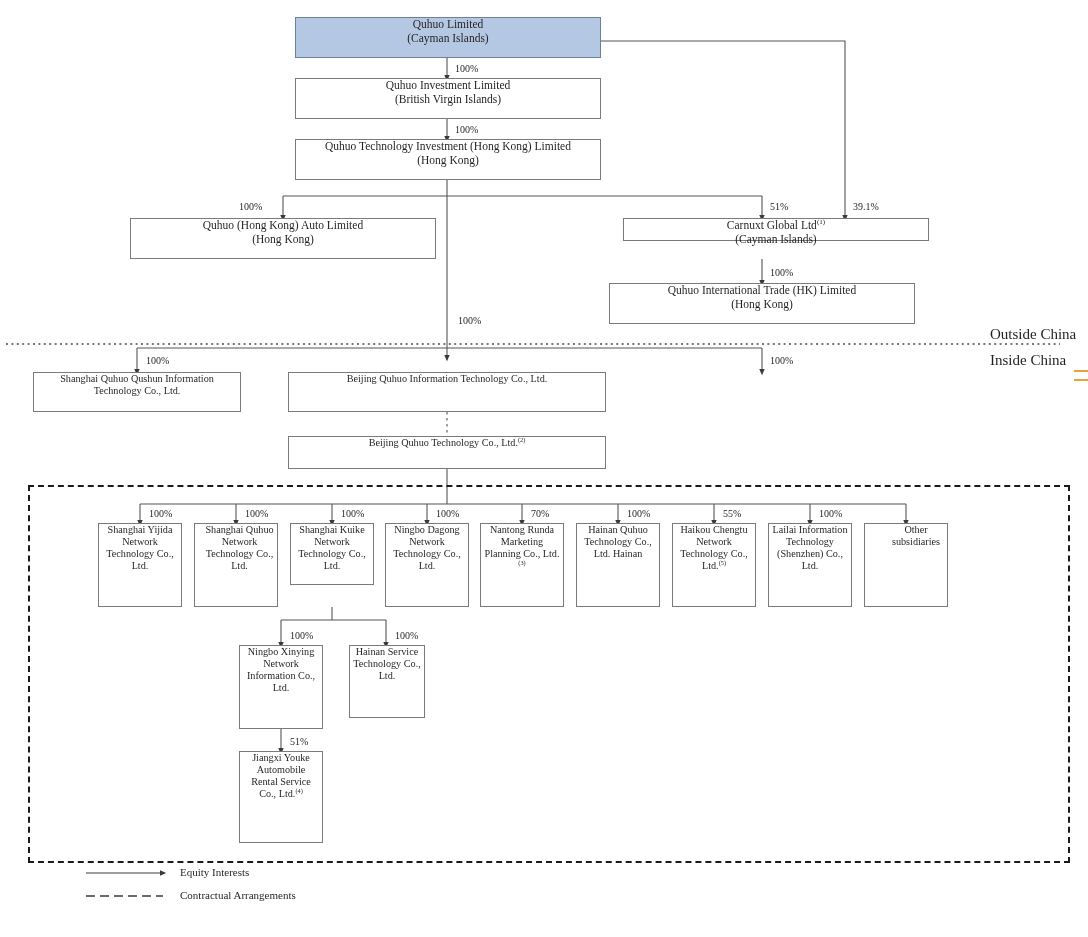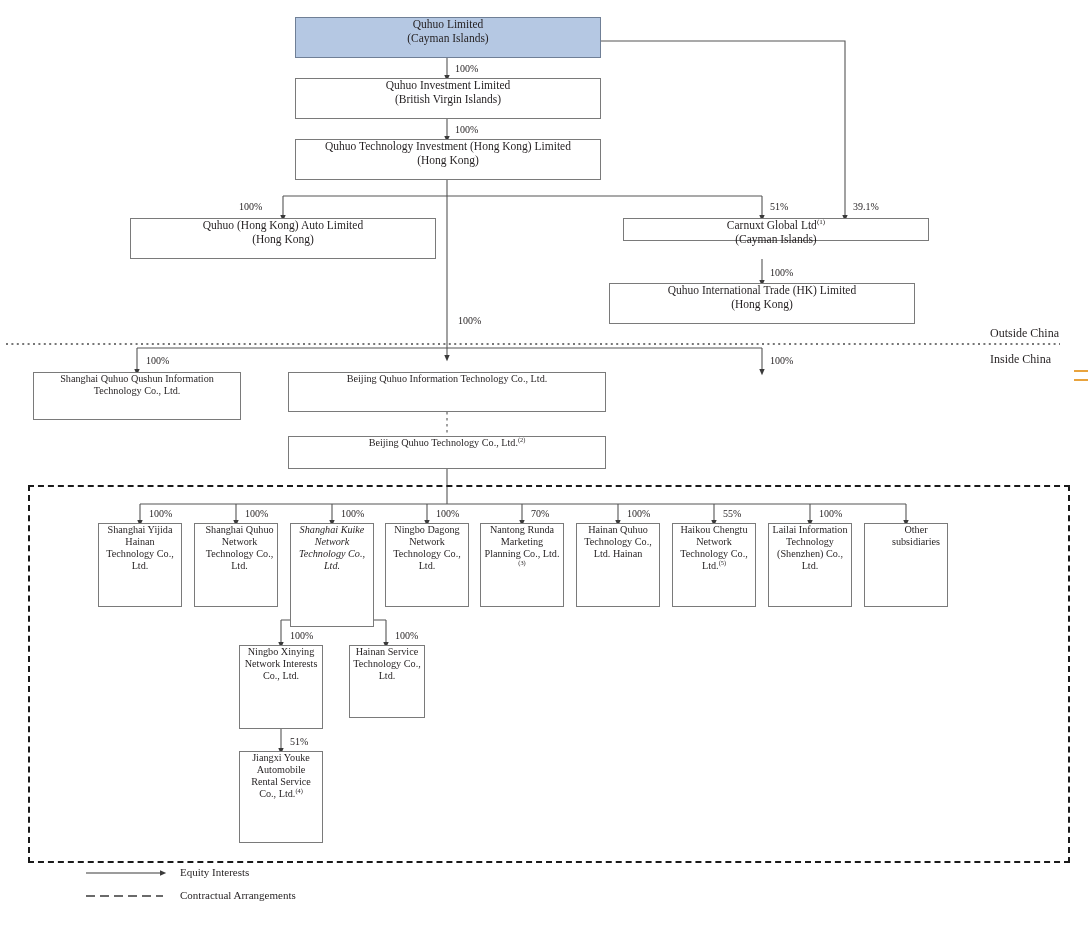--- a/index.html
+++ b/index.html
@@ -54,21 +54,21 @@
   .wide { font-size: 11.5px; }
   .narrow { font-size: 10.2px; }
   .pct-label {
     position: absolute;
     font-size: 10px;
     color: #231f20;
     white-space: nowrap;
   }
   .region-label {
     position: absolute;
-    font-size: 12px;
+    font-size: 15px;
     color: #231f20;
     white-space: nowrap;
   }
   .vie-box {
     position: absolute;
     border: 2px dashed #1a1a1a;
     background: transparent;
     box-sizing: border-box;
   }
   .legend-text {
@@ -167,44 +167,44 @@
   </div>
 
   <div class="node wide" style="left:609px; top:283px; width:306px; height:41px;">
     <span class="node-label"><span>Quhuo International Trade (HK) Limited</span><br><span>(Hong Kong)</span></span>
   </div>
 
   <div class="region-label" style="left:990px; top:326px;">Outside China</div>
   <div class="region-label" style="left:990px; top:352px;">Inside China</div>
   <div class="orange-mark" style="left:1074px; top:370px;"></div>
 
-  <div class="node narrow" style="left:33px; top:372px; width:208px; height:48px;">
+  <div class="node narrow" style="left:33px; top:372px; width:208px; height:40px;">
     <span class="node-label"><span>Shanghai Quhuo Qushun Information</span><br><span>Technology Co., Ltd.</span></span>
   </div>
 
   <div class="node narrow" style="left:288px; top:372px; width:318px; height:40px;">
     <span class="node-label">Beijing Quhuo Information Technology Co., Ltd.</span>
   </div>
 
 
   <div class="node narrow" style="left:288px; top:436px; width:318px; height:33px;">
     <span class="node-label"><span>Beijing Quhuo Technology Co., Ltd.</span><sup>(2)</sup></span>
   </div>
 
   <div class="vie-box" style="left:28px; top:485px; width:1042px; height:378px;"></div>
 
   <div class="node narrow" style="left:98px; top:523px; width:84px; height:84px;">
-    <span class="node-label">Shanghai Yijida Hainan Technology Co., Ltd.</span>
+    <span class="node-label">Shanghai Yijida Network Technology Co., Ltd.</span>
   </div>
 
   <div class="node narrow" style="left:194px; top:523px; width:84px; height:84px;padding-left:7px;">
     <span class="node-label">Shanghai Quhuo Network Technology Co., Ltd.</span>
   </div>
 
-  <div class="node narrow" style="left:290px; top:523px; width:84px; height:104px;font-style:italic;">
+  <div class="node narrow" style="left:290px; top:523px; width:84px; height:62px;">
     <span class="node-label">Shanghai Kuike Network Technology Co., Ltd.</span>
   </div>
 
   <div class="node narrow" style="left:385px; top:523px; width:84px; height:84px;">
     <span class="node-label">Ningbo Dagong Network Technology Co., Ltd.</span>
   </div>
 
   <div class="node narrow" style="left:480px; top:523px; width:84px; height:84px;">
     <span class="node-label"><span>Nantong Runda Marketing Planning Co., Ltd.</span><sup>(3)</sup></span>
   </div>
@@ -219,21 +219,21 @@
 
   <div class="node narrow" style="left:768px; top:523px; width:84px; height:84px;">
     <span class="node-label">Lailai Information Technology (Shenzhen) Co., Ltd.</span>
   </div>
 
   <div class="node narrow" style="left:864px; top:523px; width:84px; height:84px;padding-left:20px;">
     <span class="node-label">Other subsidiaries</span>
   </div>
 
   <div class="node narrow" style="left:239px; top:645px; width:84px; height:84px;">
-    <span class="node-label">Ningbo Xinying Network Interests Co., Ltd.</span>
+    <span class="node-label">Ningbo Xinying Network Information Co., Ltd.</span>
   </div>
 
   <div class="node narrow" style="left:349px; top:645px; width:76px; height:73px;">
     <span class="node-label">Hainan Service Technology Co., Ltd.</span>
   </div>
 
   <div class="node narrow" style="left:239px; top:751px; width:84px; height:92px;">
     <span class="node-label"><span>Jiangxi Youke Automobile Rental Service Co., Ltd.</span><sup>(4)</sup></span>
   </div>
 

